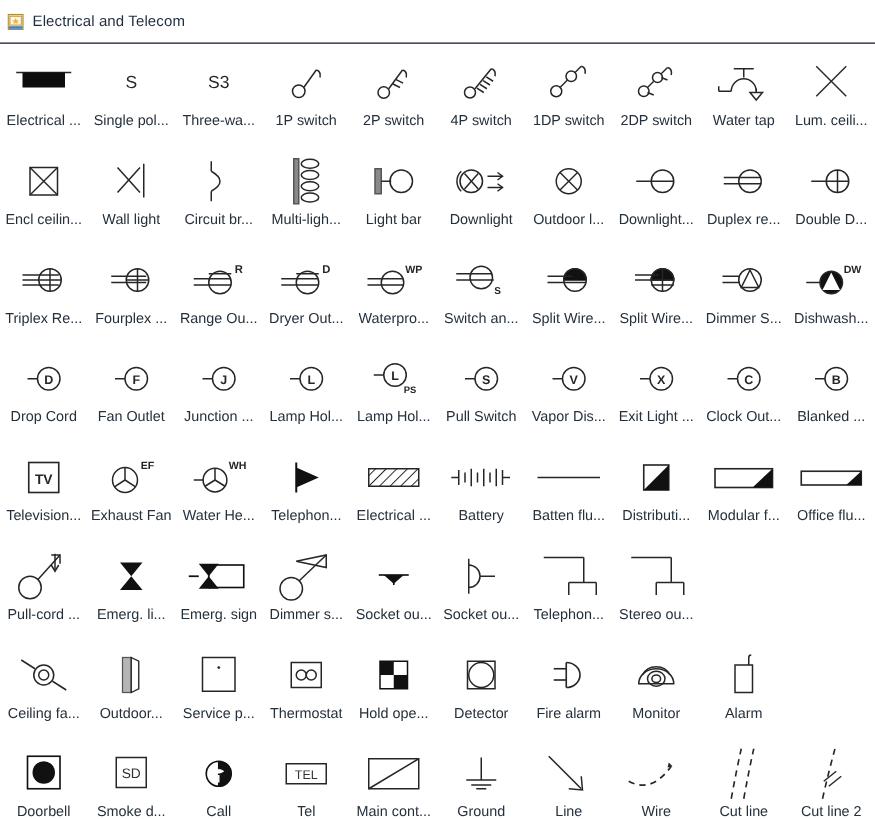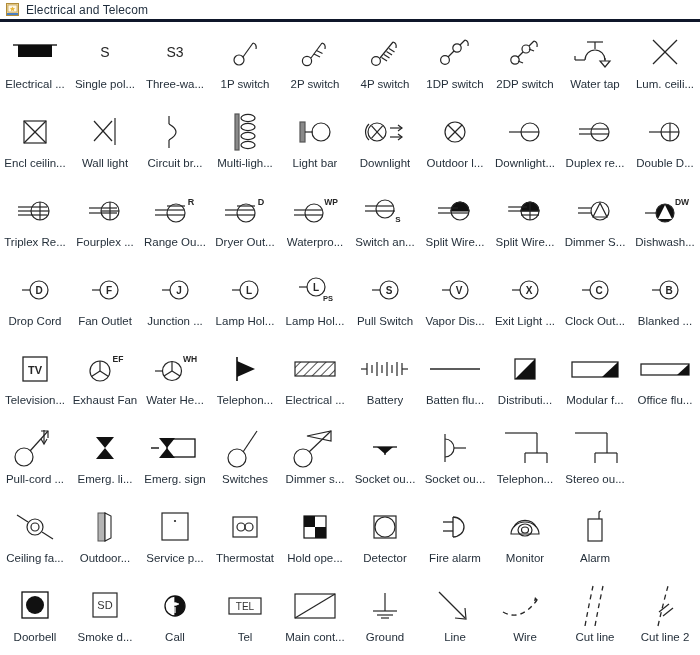--- a/index.html
+++ b/index.html
@@ -9,22 +9,22 @@
   }
   body {
     width: 700px;
     height: 655px;
     font-family: "Liberation Sans", sans-serif;
     overflow: hidden;
     position: relative;
   }
   
   #titlebar {
-    height: 22px;
-    border-bottom: 3px solid #0f172a;
+    height: 35px;
+    border-bottom: 1px solid #0f172a;
     display: flex;
     align-items: center;
     padding-left: 6px;
     box-sizing: border-box;
     background: #ffffff;
   }
   #titlebar .tb-icon {
     width: 13px;
     height: 13px;
     margin-right: 7px;
@@ -775,31 +775,20 @@
             </g>
             <path d="M12 6 L28 6 L20 16 Z" fill="#111"></path>
             <path d="M12 26 L28 26 L20 16 Z" fill="#111"></path>
             <rect x="20" y="7" width="28" height="18" fill="none" stroke="#111" stroke-width="1.3"></rect>
           </svg>
       </div>
       <div class="caption">Emerg. sign</div>
     </div>
     <div class="cell">
       <div class="glyph">
-        <svg width="40" height="42" viewBox="0 0 40 42">
-            <g stroke="#262626" stroke-width="1.2" fill="none">
-              <circle cx="12" cy="31" r="9"></circle>
-              <line x1="18" y1="25" x2="32" y2="4"></line>
-            </g>
-          </svg>
-      </div>
-      <div class="caption">Switches</div>
-    </div>
-    <div class="cell">
-      <div class="glyph">
         <svg width="48" height="42" viewBox="0 0 48 42">
             <g stroke="#262626" stroke-width="1.2" fill="none">
               <circle cx="12" cy="31" r="9"></circle>
               <line x1="18" y1="25" x2="40" y2="4"></line>
               <path d="M40 4 L40 14 L16 9 Z"></path>
             </g>
           </svg>
       </div>
       <div class="caption">Dimmer s...</div>
     </div>

